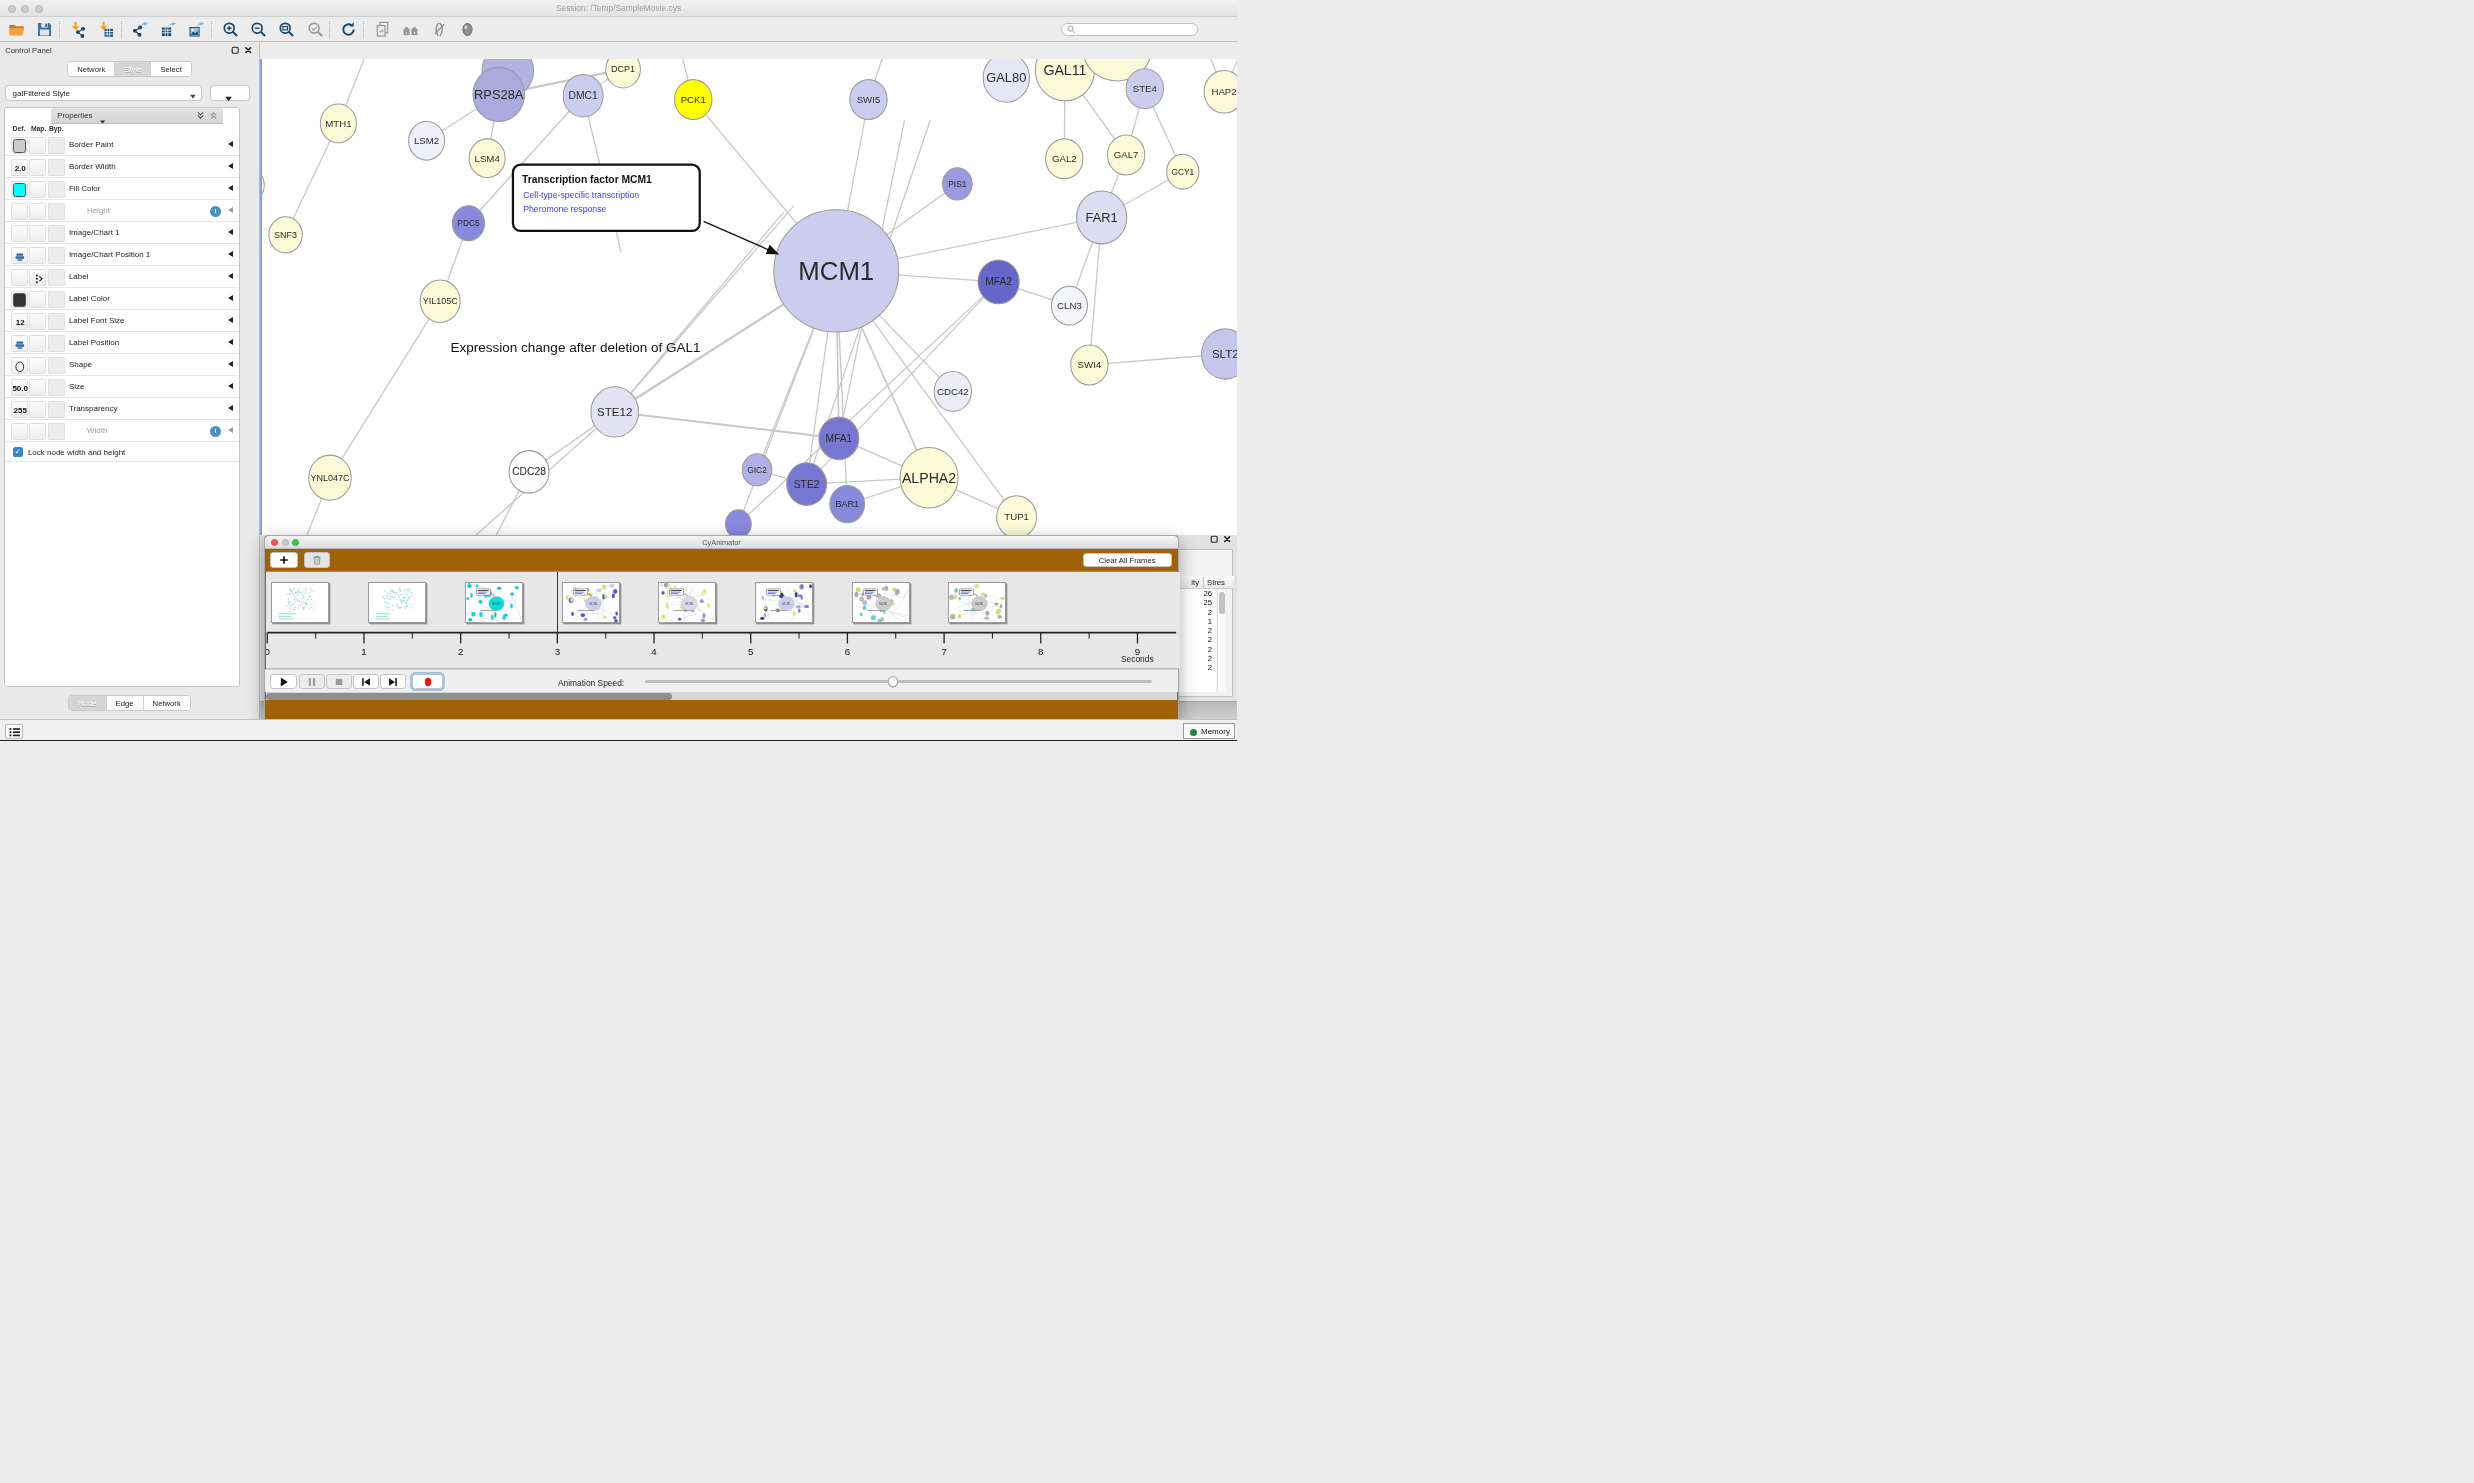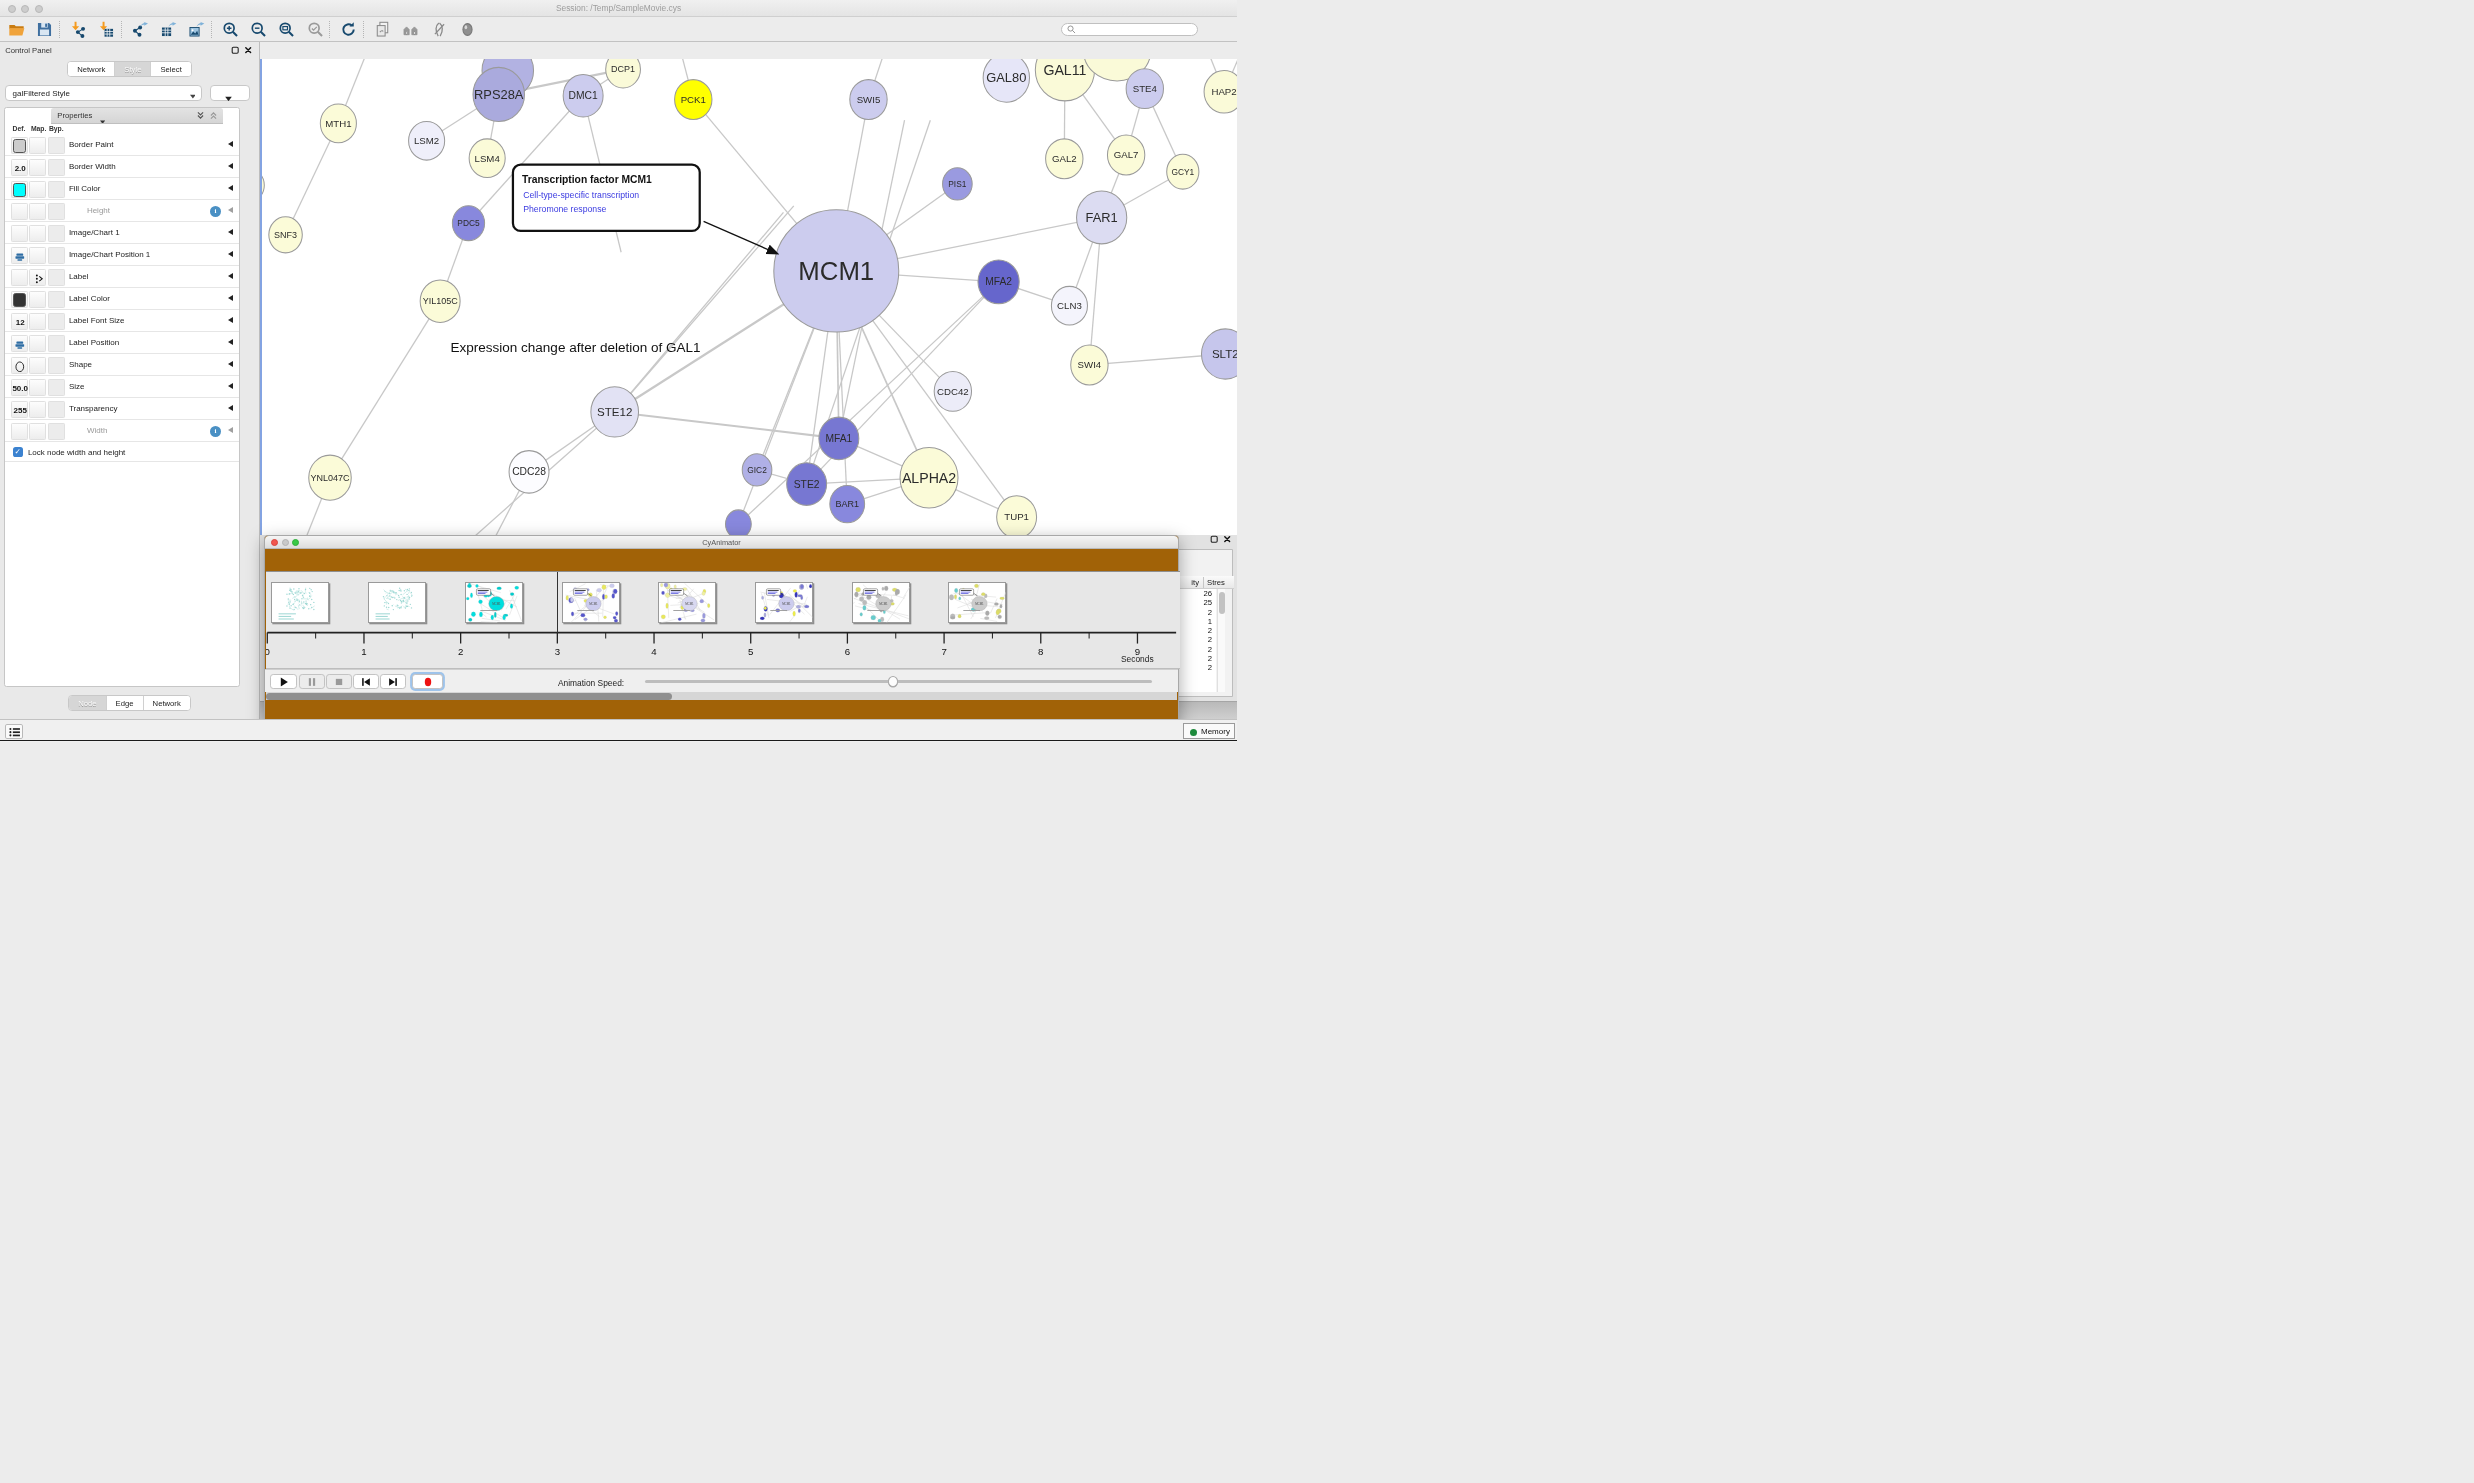--- a/index.html
+++ b/index.html
@@ -706,20 +706,34 @@
   </div>
   <div id="tp-band"></div>
 </div>
 
 <div id="cyanimator">
   <div id="cy-titlebar">
     <span class="mac-light t-red" style="left:6.4px"></span>
     <span class="mac-light t-gray" style="left:17px"></span>
     <span class="mac-light t-green" style="left:27px"></span>
     <div id="cy-title">CyAnimator</div>
+  </div>
+  <div id="cy-toolbar">
+    <div id="cy-add" class="cy-btn">
+        <svg width="9" height="9" viewBox="0 0 14 14">
+          <path d="M7 1v12M1 7h12" stroke="#111" stroke-width="2.6"></path>
+        </svg>
+      </div>
+    <div id="cy-trash" class="cy-btn">
+        <svg width="8.4" height="9.7" viewBox="0 0 13 15">
+          <path d="M2 4h9l-1 10H3zM1 3h11M5 3V1.5h3V3" fill="none" stroke="#8a8a8a" stroke-width="1.3"></path>
+          <path d="M5 6v6M8 6v6" stroke="#8a8a8a" stroke-width="1"></path>
+        </svg>
+      </div>
+    <div id="cy-clear" class="cy-btn">Clear All Frames</div>
   </div>
   <div id="cy-timeline">
     <div id="cy-ruler"><svg width="914" height="98" viewBox="0 0 1418 152">
           <line x1="2" y1="94" x2="1412" y2="94" stroke="#222" stroke-width="3"></line>
           <line x1="2" y1="94" x2="2" y2="111" stroke="#222" stroke-width="2"></line>
           <line x1="77" y1="94" x2="77" y2="103" stroke="#222" stroke-width="1.6"></line>
           <text x="2" y="128" font-size="15" fill="#111" text-anchor="middle" font-family="Liberation Sans, sans-serif">0</text>
           <line x1="152" y1="94" x2="152" y2="111" stroke="#222" stroke-width="2"></line>
           <line x1="227" y1="94" x2="227" y2="103" stroke="#222" stroke-width="1.6"></line>
           <text x="152" y="128" font-size="15" fill="#111" text-anchor="middle" font-family="Liberation Sans, sans-serif">1</text>

